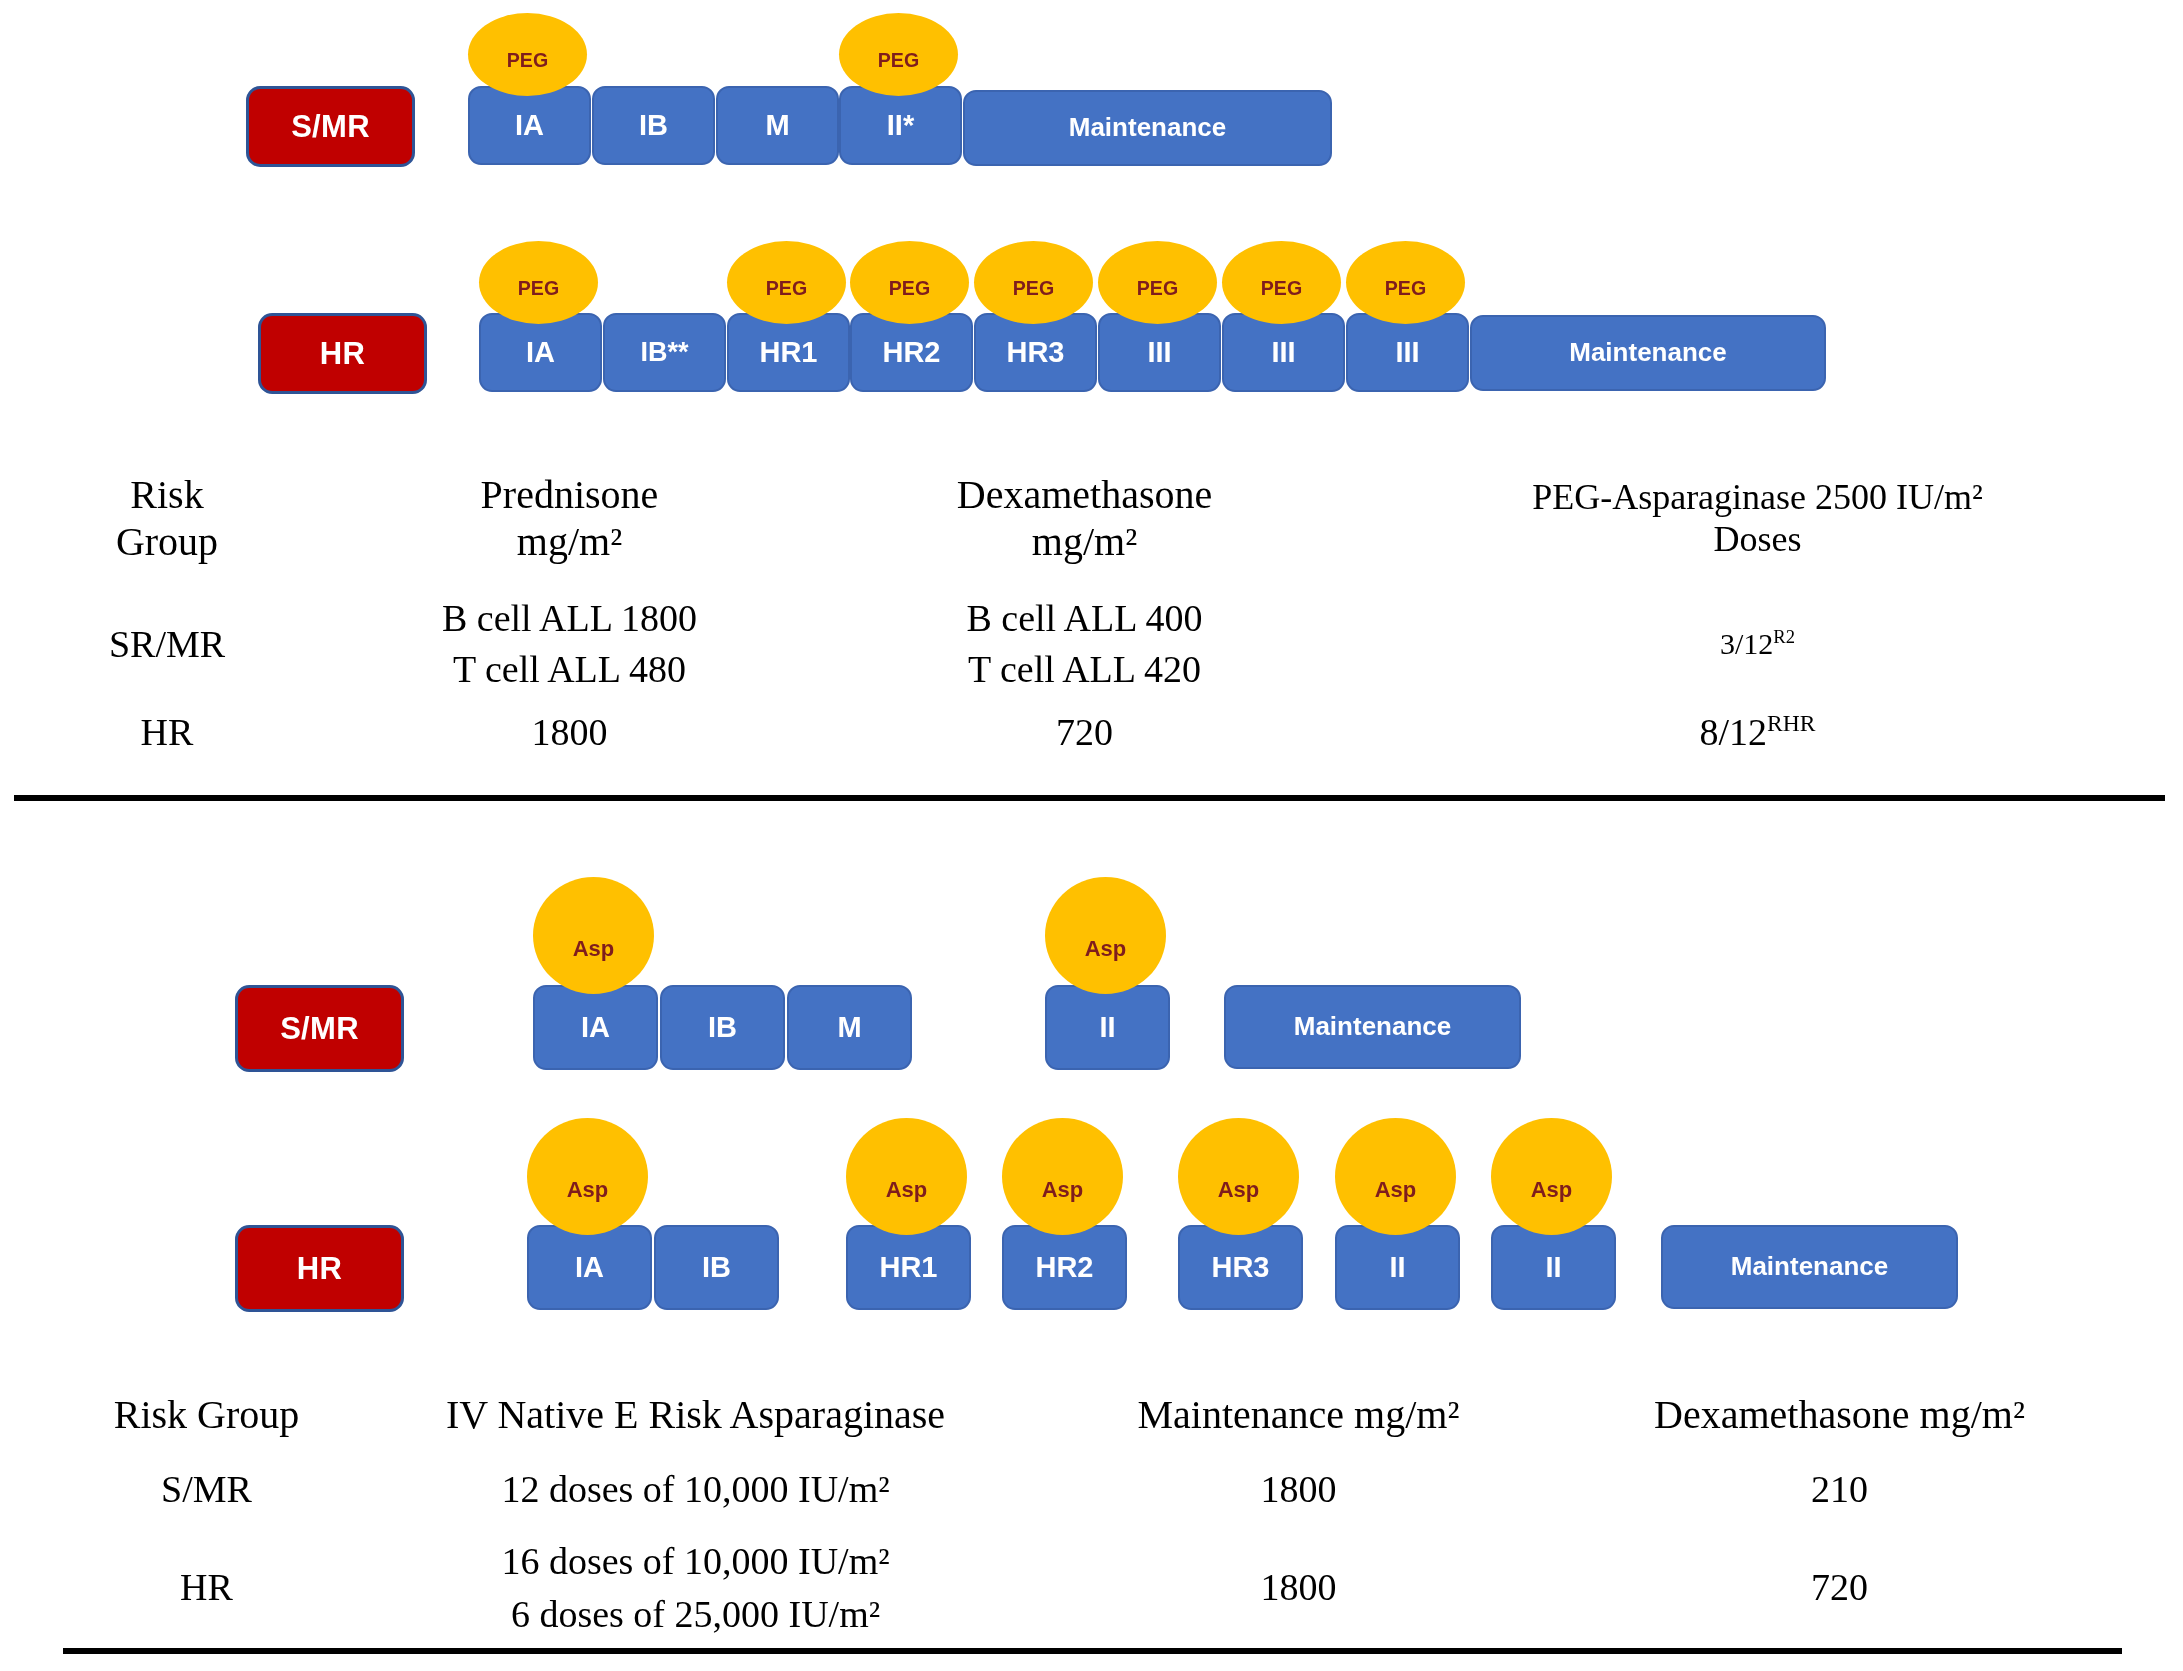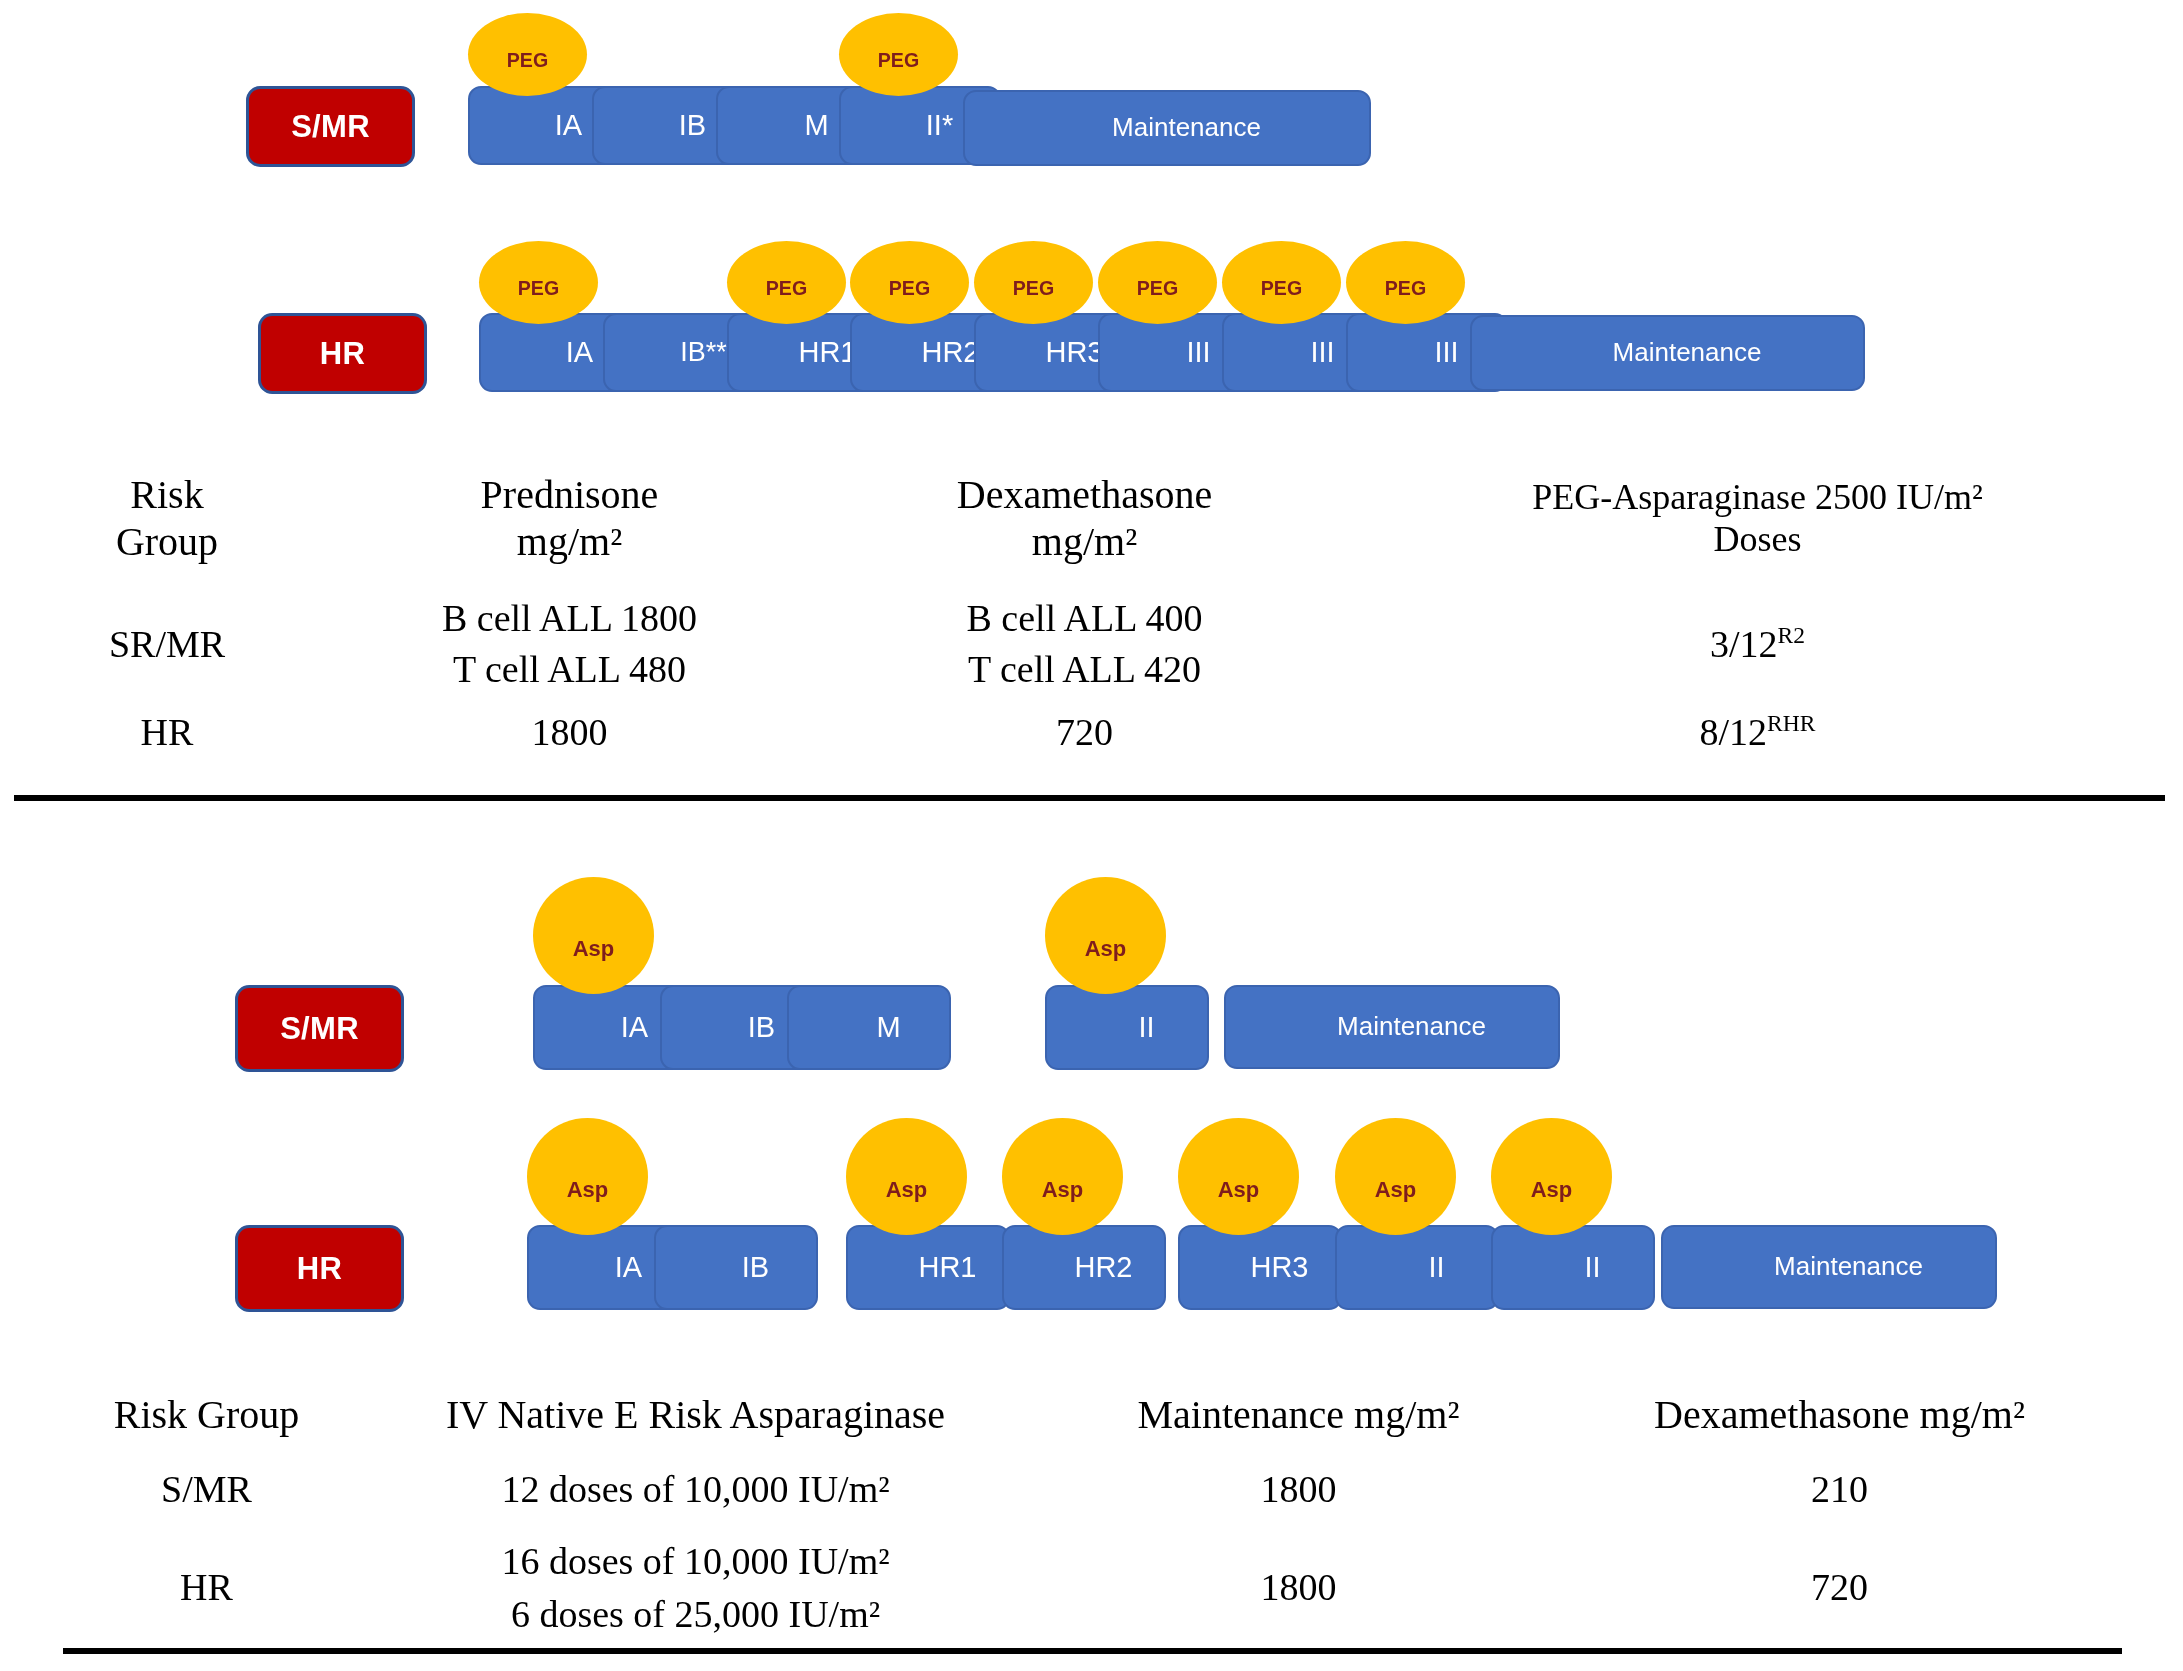--- a/index.html
+++ b/index.html
@@ -33,27 +33,26 @@
     justify-content: center;
     letter-spacing: 0.3px;
   }
 
   .phase-box {
     position: absolute;
     background: #4472C4;
     border: 2.6px solid #3B64B0;
     border-radius: 13px;
     color: #ffffff;
-    font-weight: normal;
+    font-weight: bold;
     display: flex;
     align-items: center;
     justify-content: center;
     text-align: center;
     line-height: 1.05;
-    padding-left: 39px;
   }
 
   .drug-ellipse {
     position: absolute;
     background: #FFC000;
     border-radius: 50%;
     color: #7f1d1d;
     font-weight: bold;
     display: flex;
     align-items: center;
@@ -186,21 +185,21 @@
     <tr>
       <td class="rule-mid" style="height:111px; font-size:38px;">SR/MR</td>
       <td class="rule-mid" style="font-size:38px;">
         <span class="stack-line">B cell ALL 1800</span>
         <span class="stack-line" style="margin-top:7.8px;">T cell ALL 480</span>
       </td>
       <td class="rule-mid" style="font-size:38px;">
         <span class="stack-line">B cell ALL 400</span>
         <span class="stack-line" style="margin-top:7.8px;">T cell ALL 420</span>
       </td>
-      <td class="rule-mid" style="font-size:38px;">
+      <td class="rule-mid" style="font-size:30px;">
         <span>3/12</span><sup>R2</sup>
       </td>
     </tr>
     <tr>
       <td style="height:65px; font-size:38px;">HR</td>
       <td style="font-size:38px;">1800</td>
       <td style="font-size:38px;">720</td>
       <td style="font-size:38px;">
         <span>8/12</span><sup>RHR</sup>
       </td>

